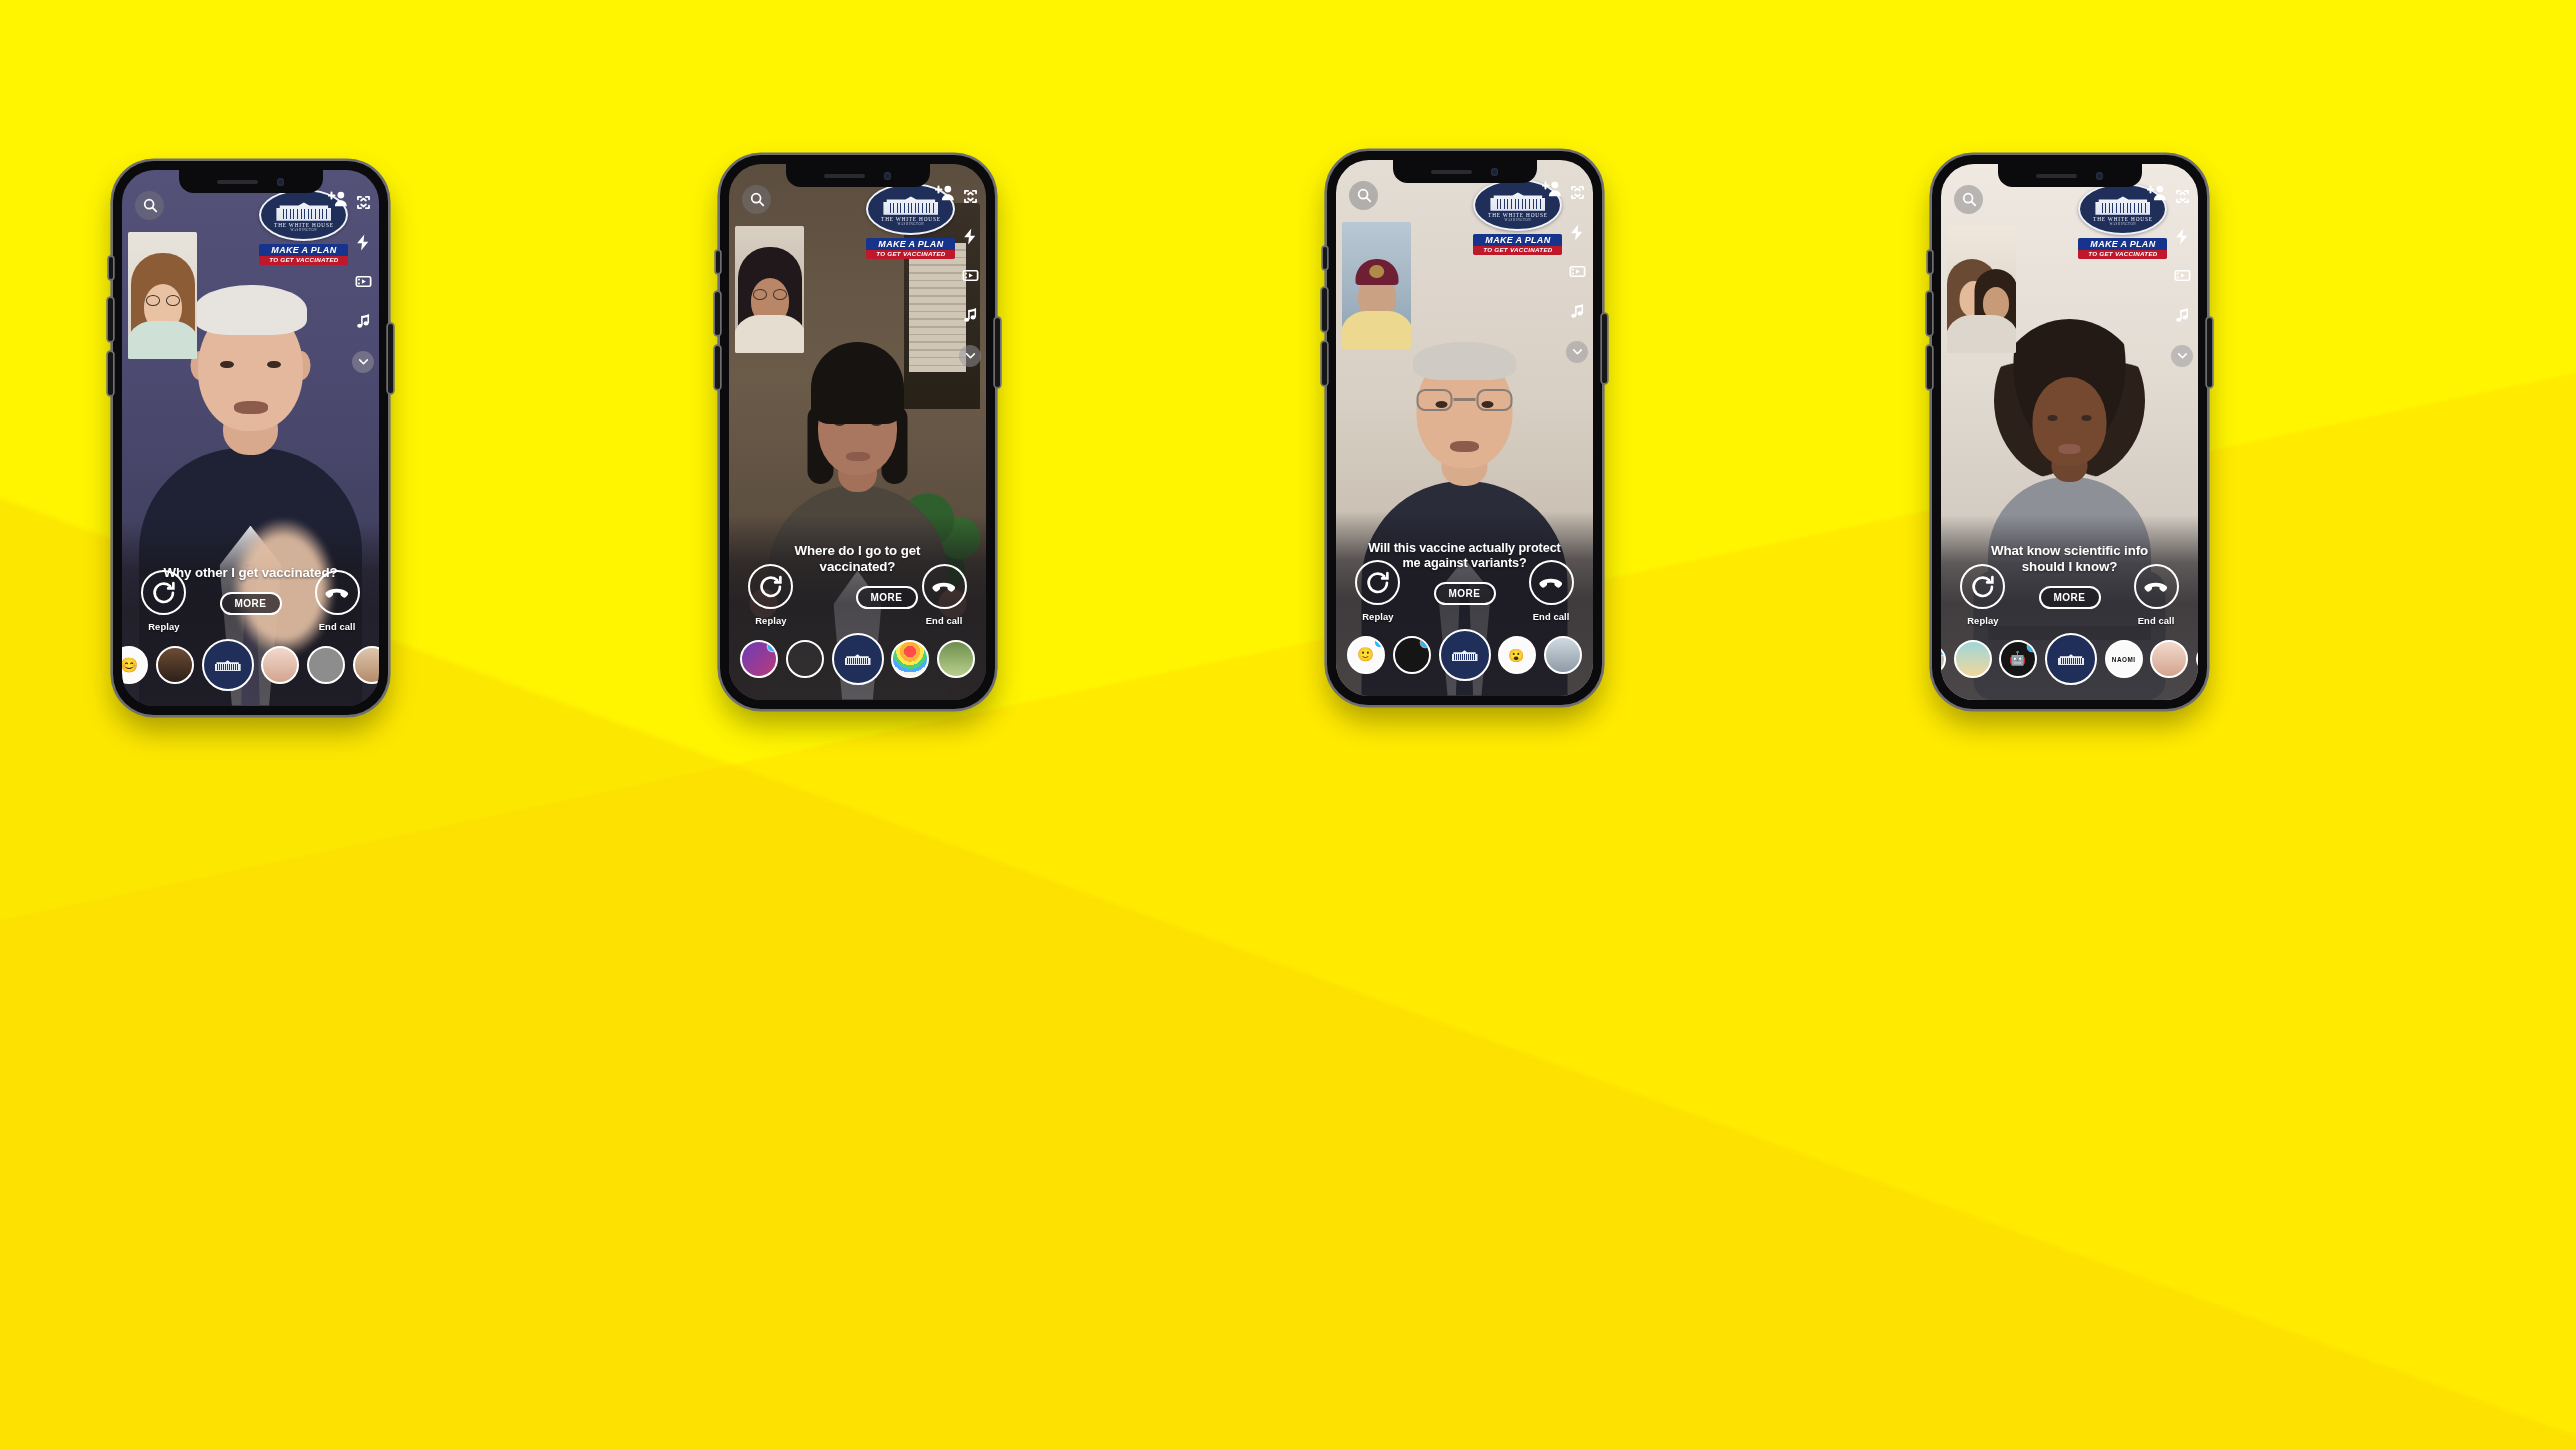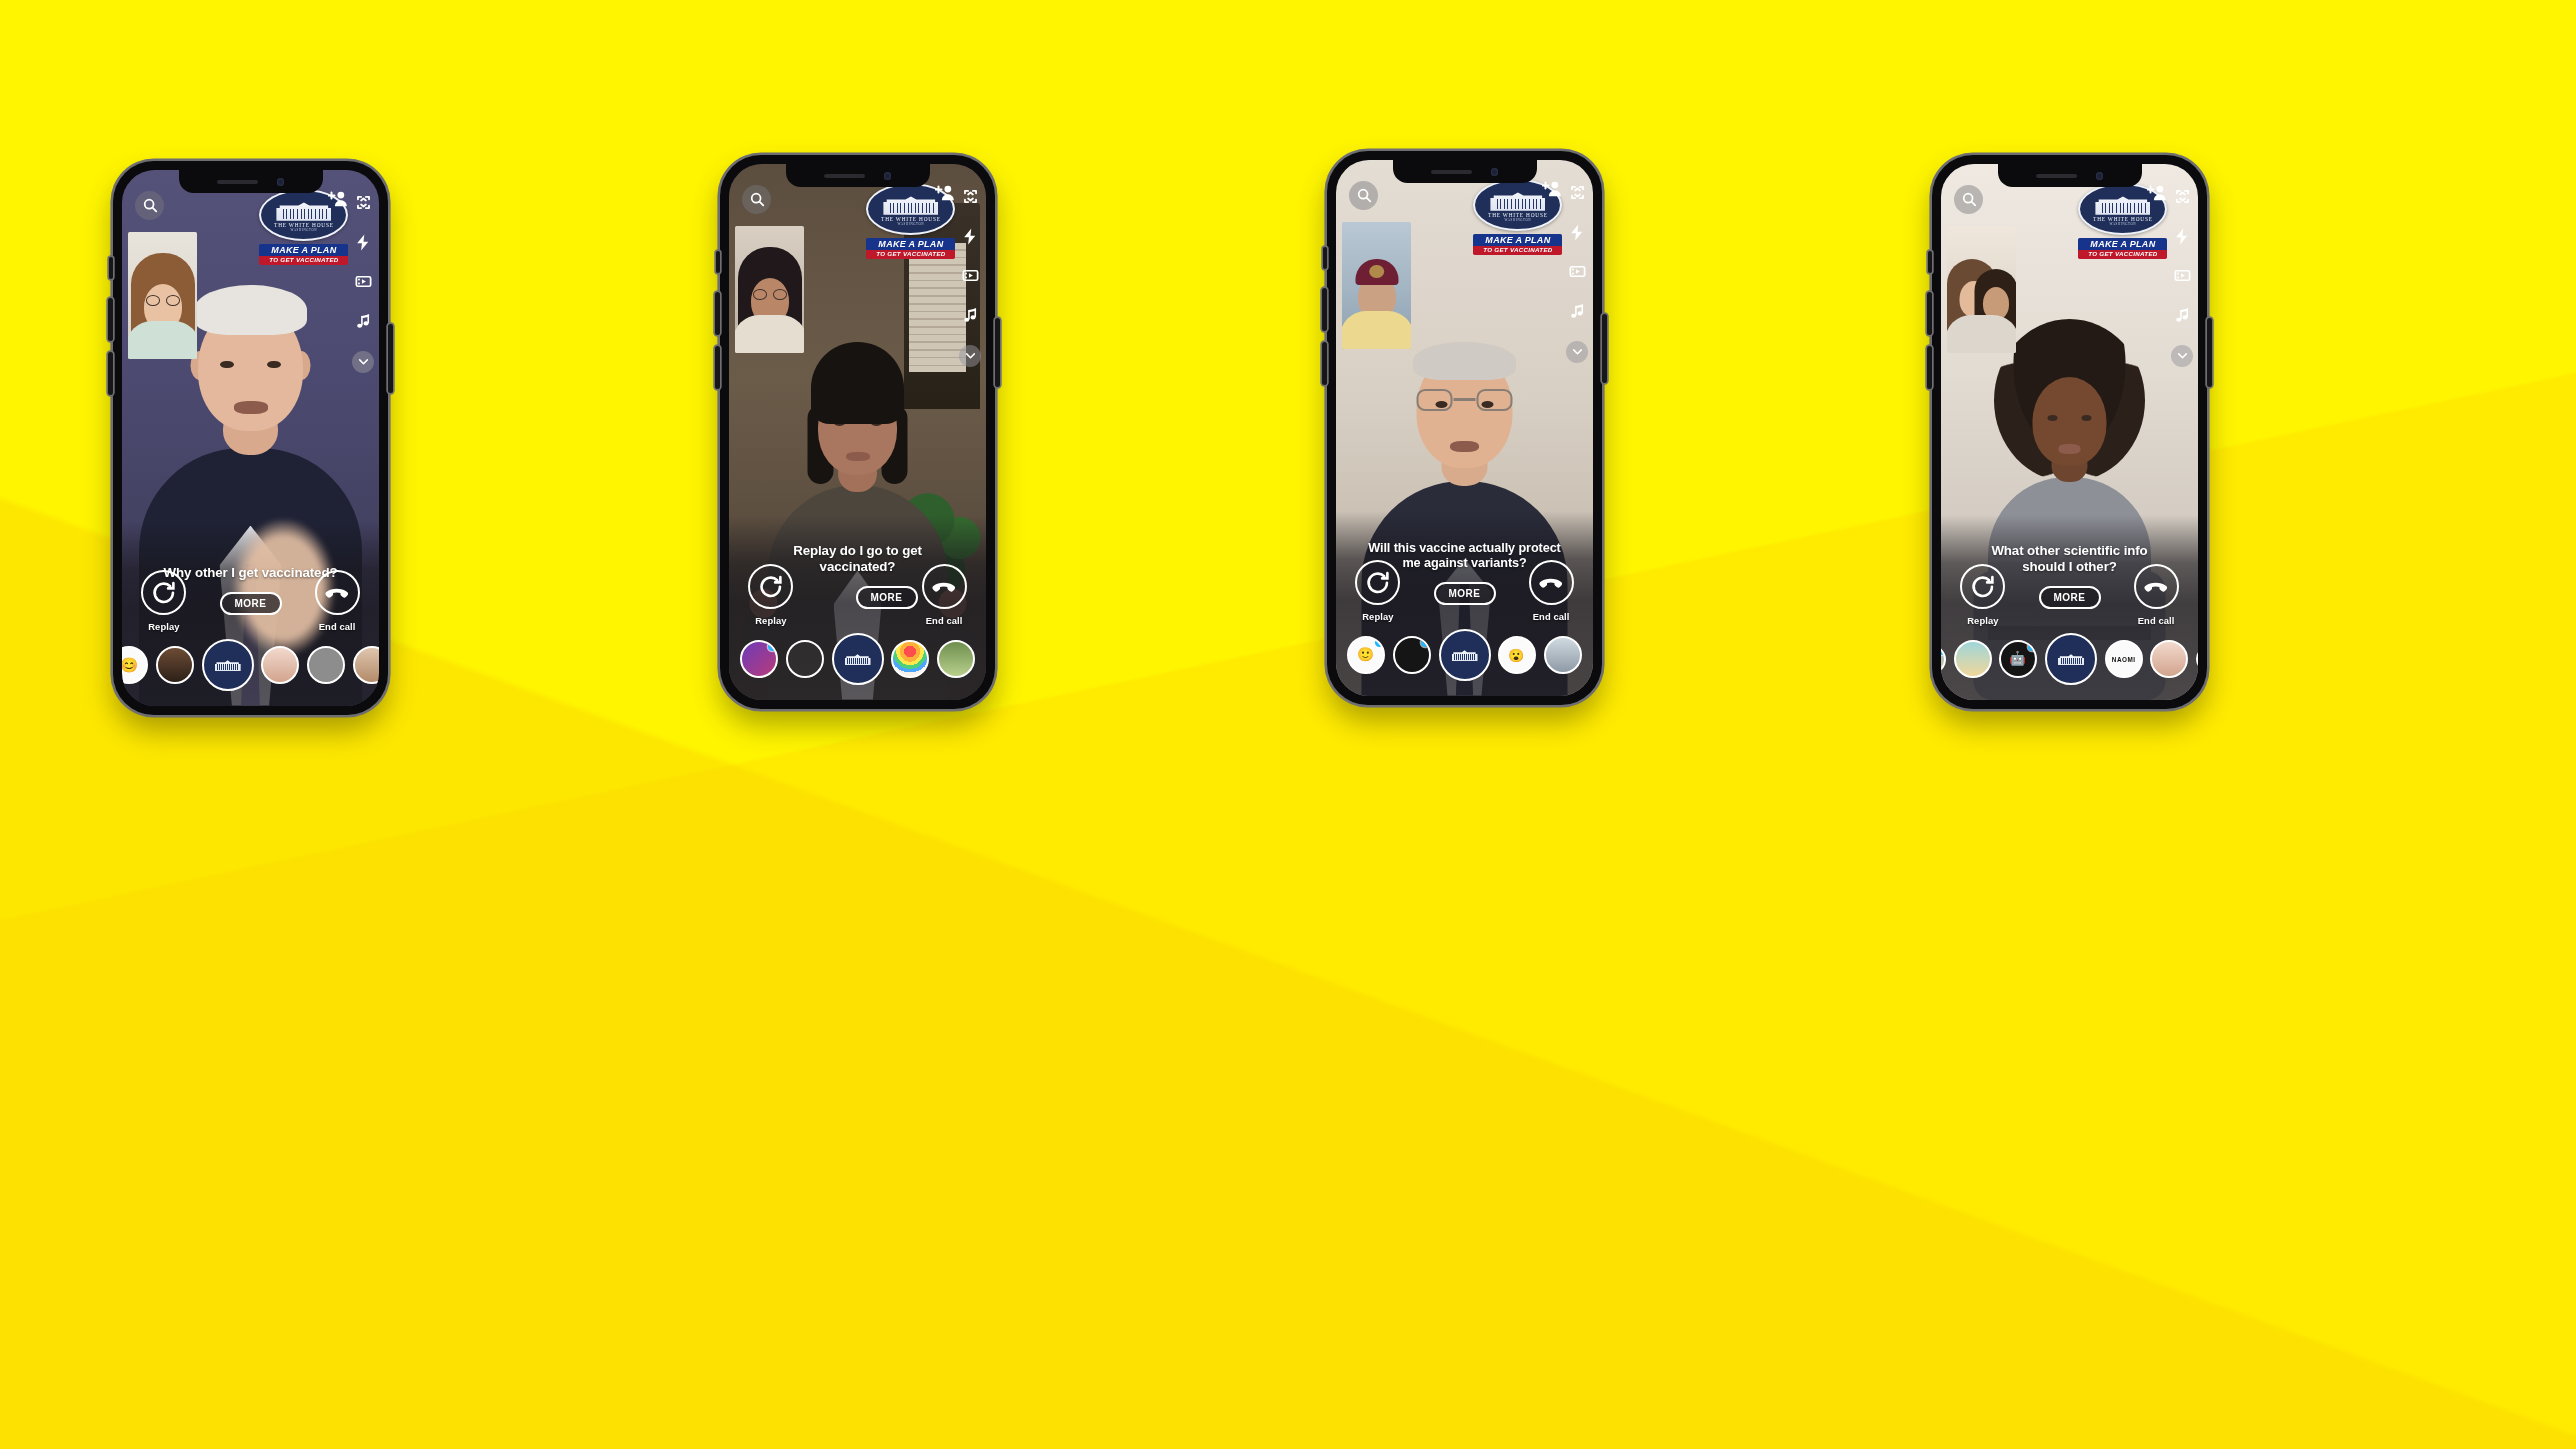--- a/index.html
+++ b/index.html
@@ -537,21 +537,21 @@
         </div>
         <div class="rail-chev">
           <svg viewBox="0 0 24 24" fill="none" stroke="#fff" stroke-width="2.8" stroke-linecap="round" stroke-linejoin="round" style="width:13px;height:13px;">
               <path d="M5 9l7 7 7-7"></path>
             </svg>
         </div>
       </div>
 
       <div class="bottom-scrim"></div>
 
-      <div class="caption">Replay do I go to get vaccinated?</div>
+      <div class="caption">Where do I go to get vaccinated?</div>
       <button class="more-btn shifted">MORE</button>
 
       <div class="ctrl-row">
         <div class="ctrl ctrl-replay">
           <div class="ctrl-circ">
             <svg viewBox="0 0 24 24" fill="none" stroke="#fff" stroke-width="2.3" stroke-linecap="round">
               <path d="M20 12a8 8 0 1 1-2.4-5.7"></path>
                 <path d="M20.4 3.6v4.6h-4.6"></path>
             </svg>
           </div>
@@ -820,21 +820,21 @@
         </div>
         <div class="rail-chev">
           <svg viewBox="0 0 24 24" fill="none" stroke="#fff" stroke-width="2.8" stroke-linecap="round" stroke-linejoin="round" style="width:13px;height:13px;">
               <path d="M5 9l7 7 7-7"></path>
             </svg>
         </div>
       </div>
 
       <div class="bottom-scrim"></div>
 
-      <div class="caption">What other scientific info should I other?</div>
+      <div class="caption">What know scientific info should I know?</div>
       <button class="more-btn">MORE</button>
 
       <div class="ctrl-row">
         <div class="ctrl ctrl-replay">
           <div class="ctrl-circ">
             <svg viewBox="0 0 24 24" fill="none" stroke="#fff" stroke-width="2.3" stroke-linecap="round">
               <path d="M20 12a8 8 0 1 1-2.4-5.7"></path>
                 <path d="M20.4 3.6v4.6h-4.6"></path>
             </svg>
           </div>

